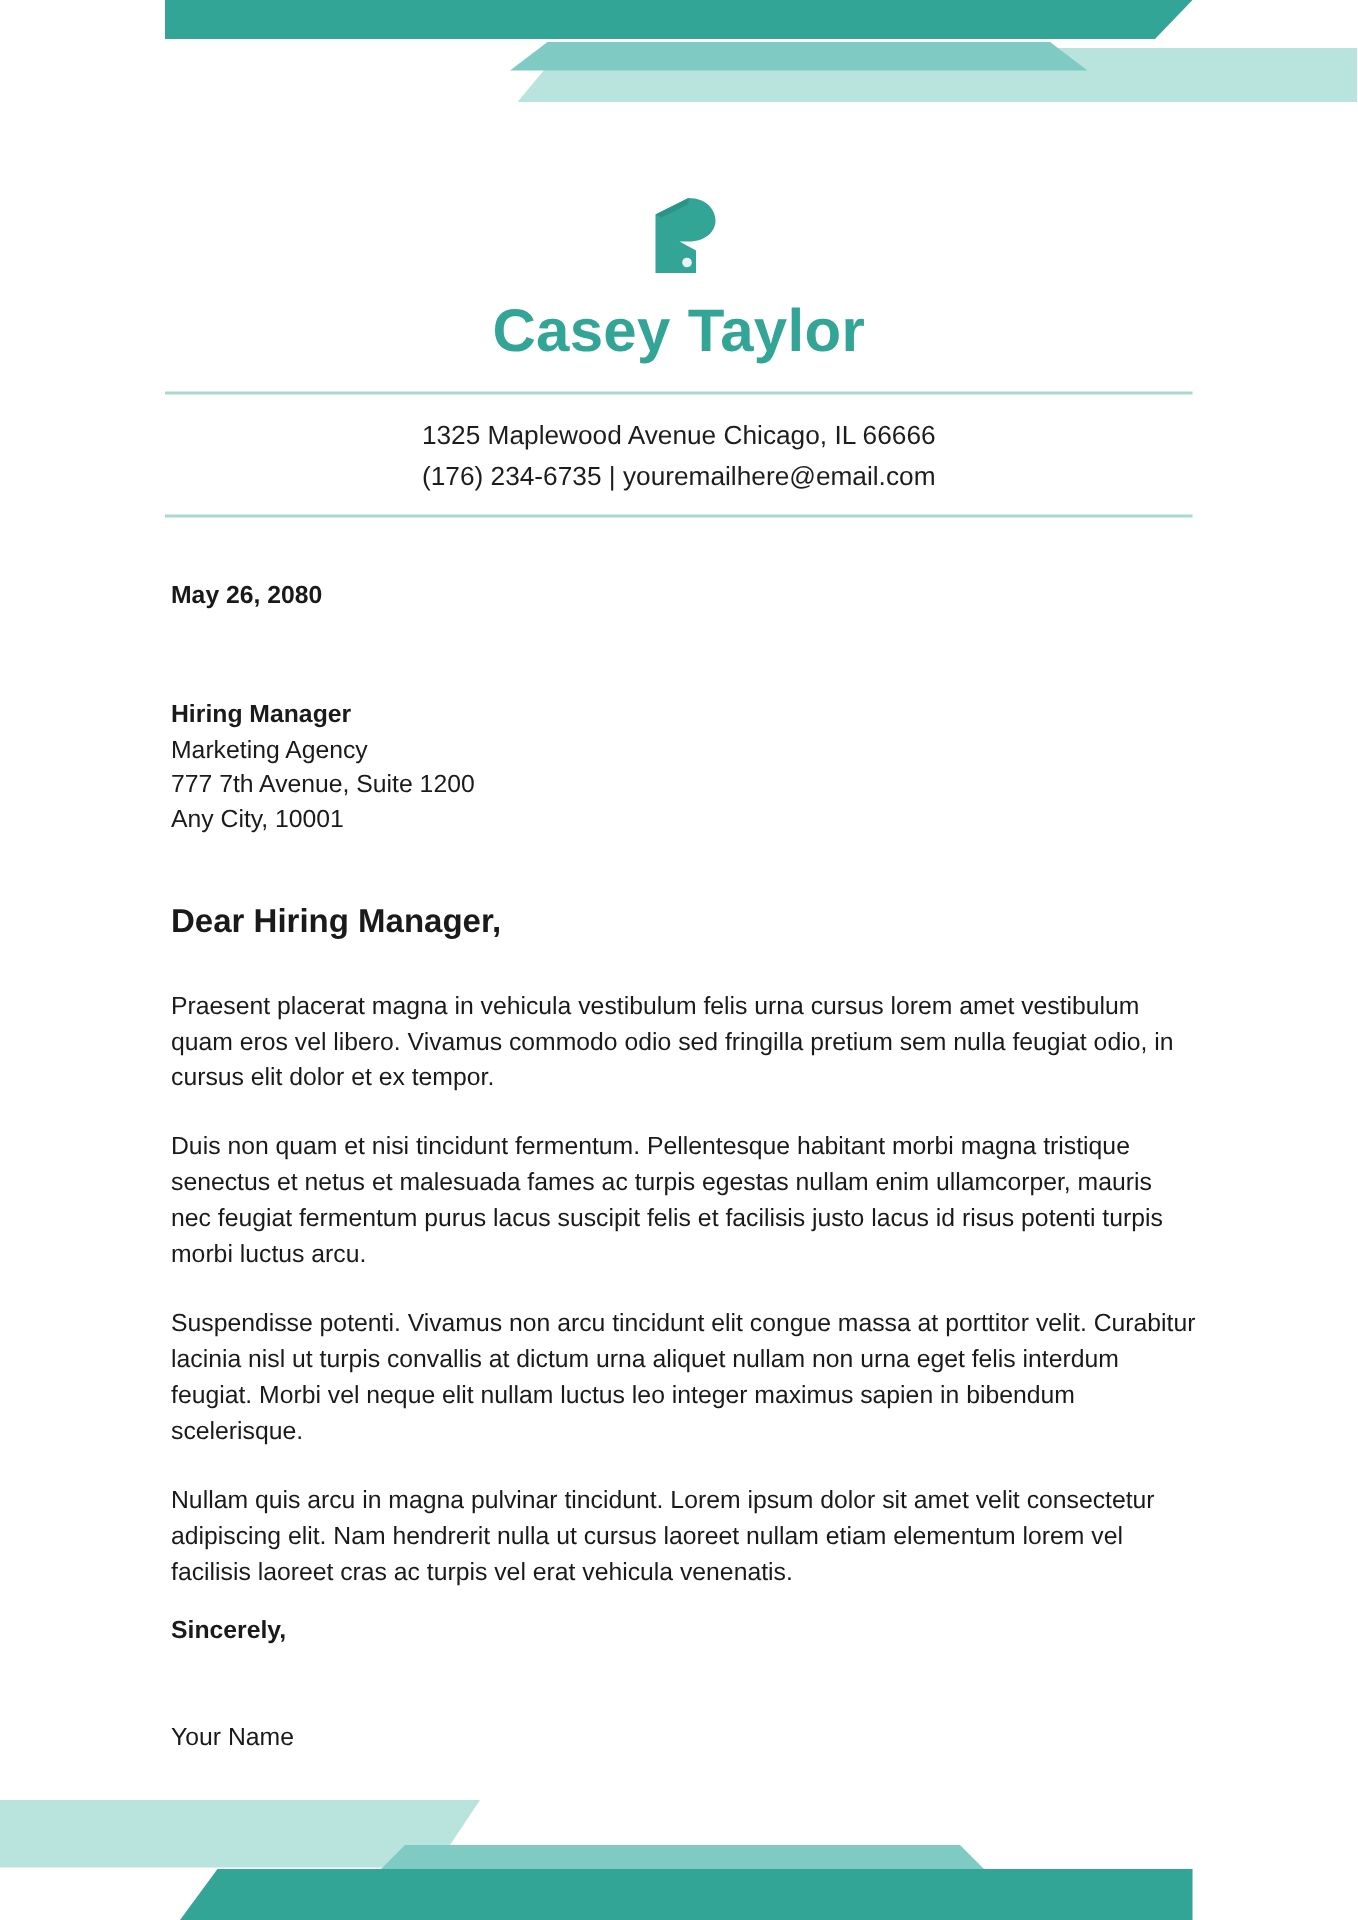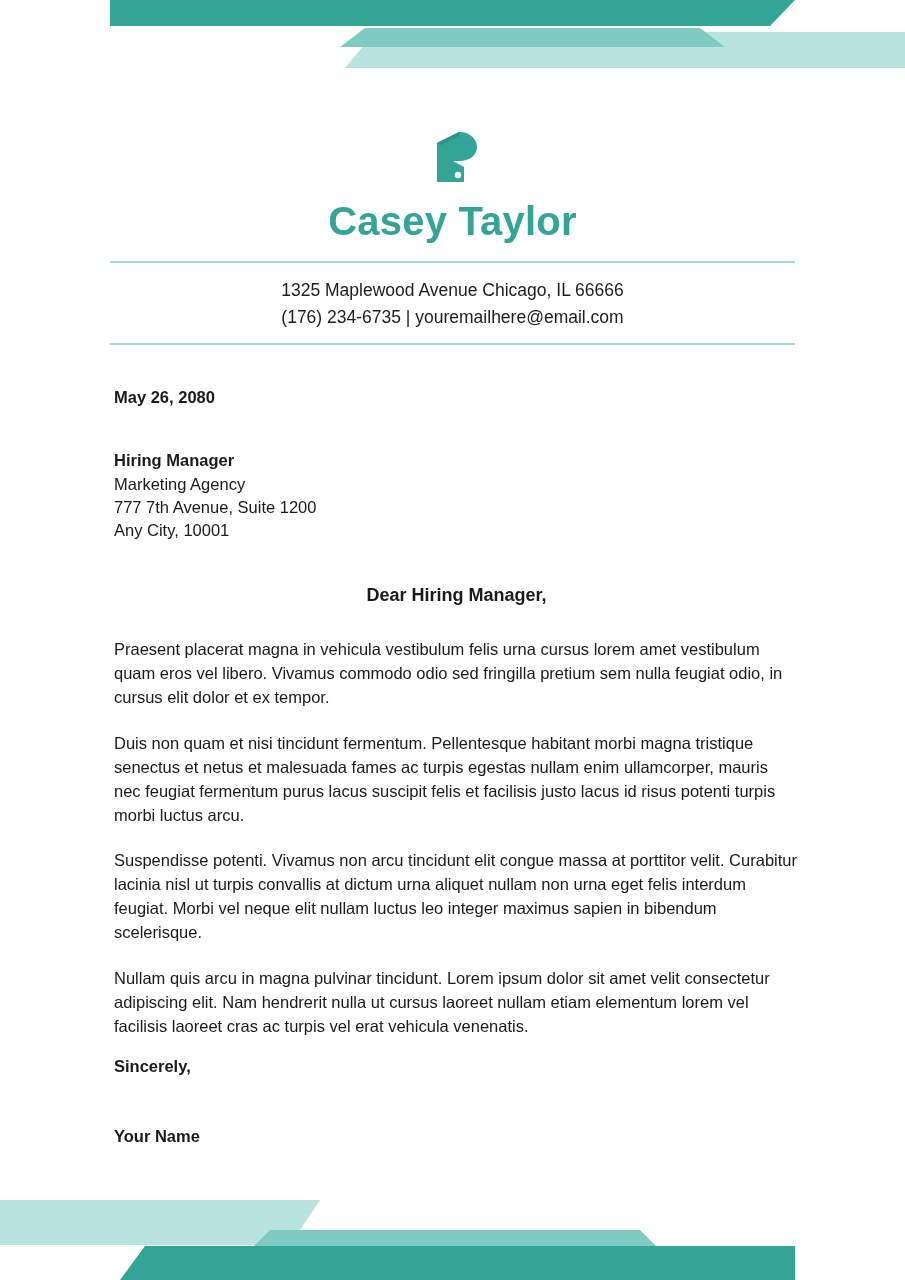--- a/index.html
+++ b/index.html
@@ -89,53 +89,52 @@
     width: 685px;
   }
 
   .date {
     font-size: 16.5px;
     font-weight: bold;
     line-height: 1.4;
   }
 
   .recipient {
-    margin-top: 40px;
+    margin-top: 56px;
     font-size: 16.5px;
     line-height: 1.42;
   }
   .recipient .r-name { font-weight: bold; }
 
   .salutation {
     margin-top: 40px;
-    font-size: 18px;
-    font-weight: bold;
-    line-height: 1.4;
-    text-align: center;
+    font-size: 22px;
+    font-weight: bold;
+    line-height: 1.4;
   }
 
   .paragraphs { margin-top: 30px; }
   .para {
     font-size: 16.5px;
     line-height: 1.45;
     margin-bottom: 22px;
     text-align: left;
   }
   .para:last-child { margin-bottom: 16px; }
 
   .closing {
     margin-top: 15px;
     font-size: 16.5px;
     font-weight: bold;
     line-height: 1.4;
   }
   .signature {
     margin-top: 47px;
     font-size: 16.5px;
-    font-weight: bold;
+    font-weight: normal;
     line-height: 1.4;
   }
 </style>
 </head>
 <body>
 
 <div class="page">
 
   <div class="deco-top">
     <svg width="905" height="80" viewBox="0 0 905 80" xmlns="http://www.w3.org/2000/svg">

